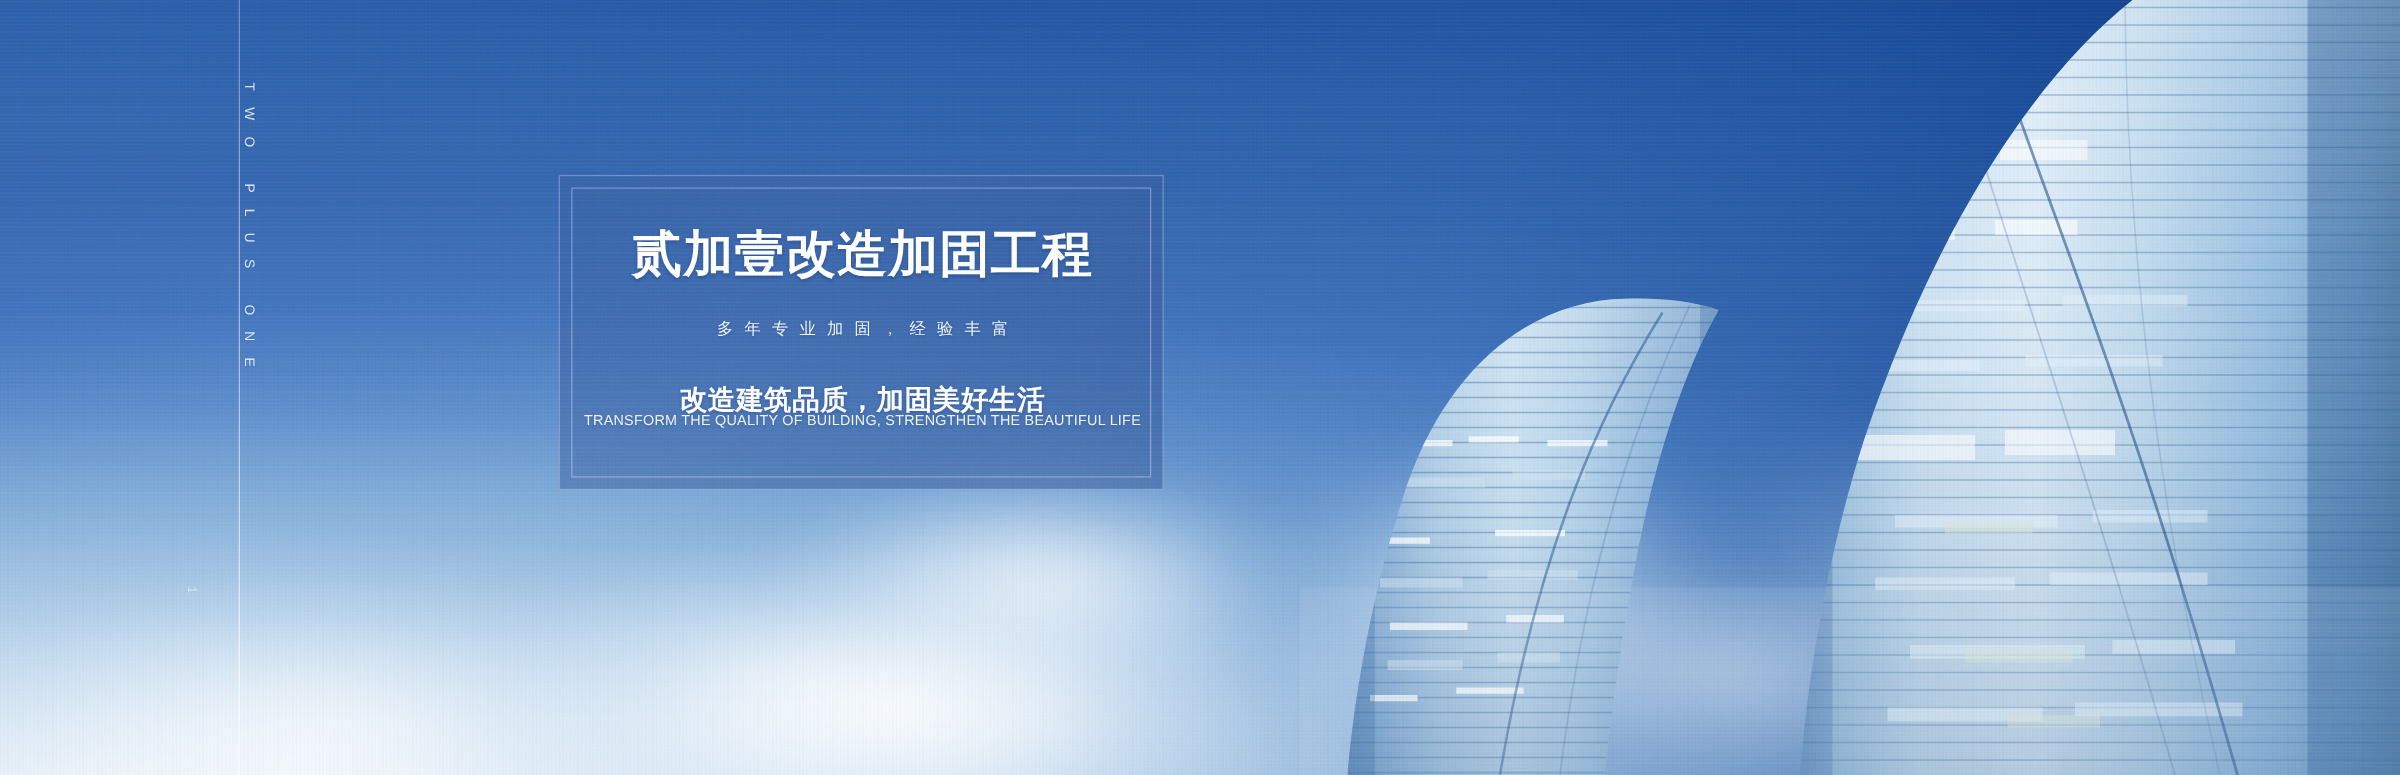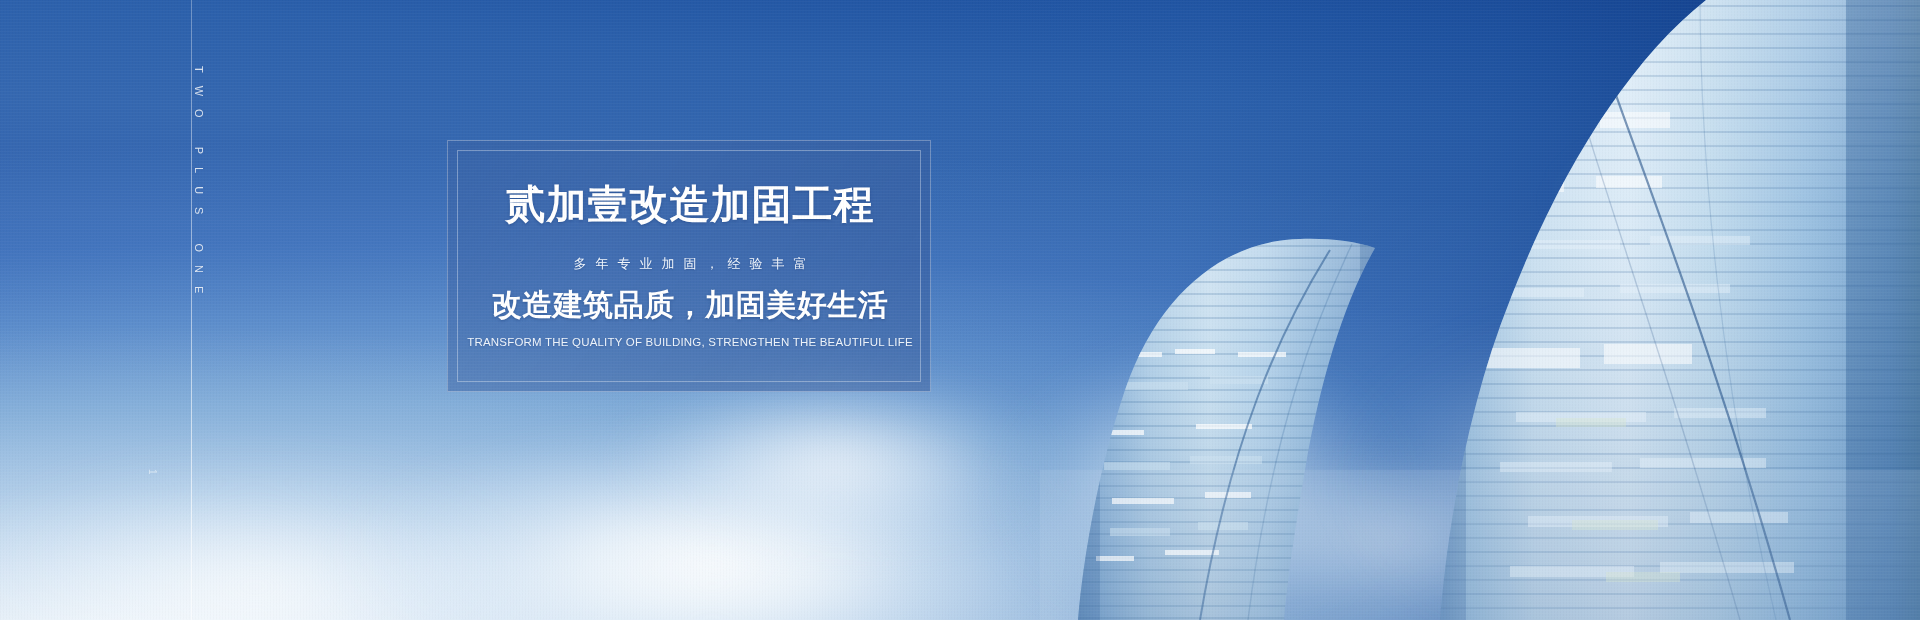--- a/index.html
+++ b/index.html
@@ -200,32 +200,31 @@
     font-size:13px;
     font-weight:400;
     color:#f2f7fd;
     letter-spacing:9px;
     text-indent:9px;
     line-height:1;
     white-space:nowrap;
     text-shadow:0 1px 2px rgba(25,60,120,0.40);
   }
   .title-slogan {
-    margin-top:20px;
+    margin-top:40px;
     font-family:"DejaVu Sans","Liberation Sans",sans-serif;
-    font-size:30px;
+    font-size:22px;
     font-weight:700;
     color:#ffffff;
     letter-spacing:0.5px;
     line-height:1;
     white-space:nowrap;
     text-shadow:0 1px 3px rgba(25,60,120,0.45);
   }
   .title-en {
-    margin-top:17px;
     font-family:"Liberation Sans","DejaVu Sans",sans-serif;
     font-size:11.5px;
     font-weight:400;
     color:#eef4fb;
     letter-spacing:0.2px;
     line-height:1;
     white-space:nowrap;
     text-shadow:0 1px 2px rgba(25,60,120,0.35);
   }
 

